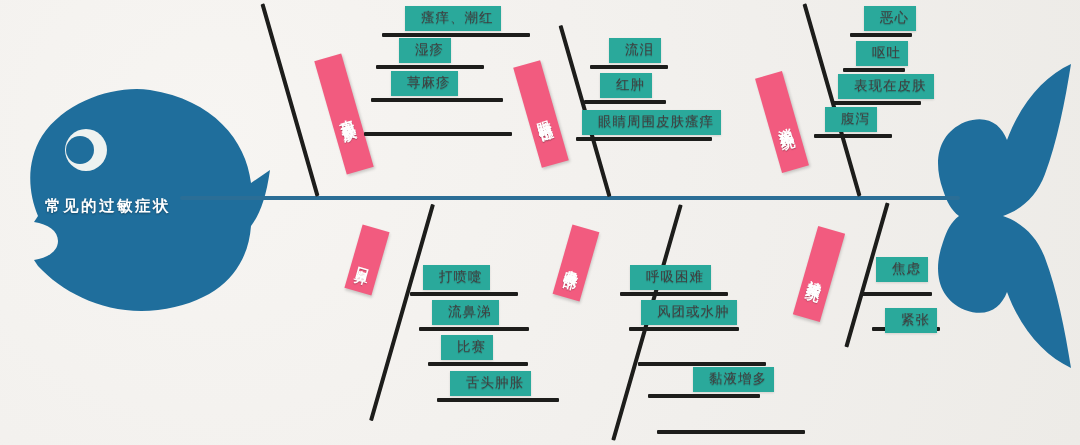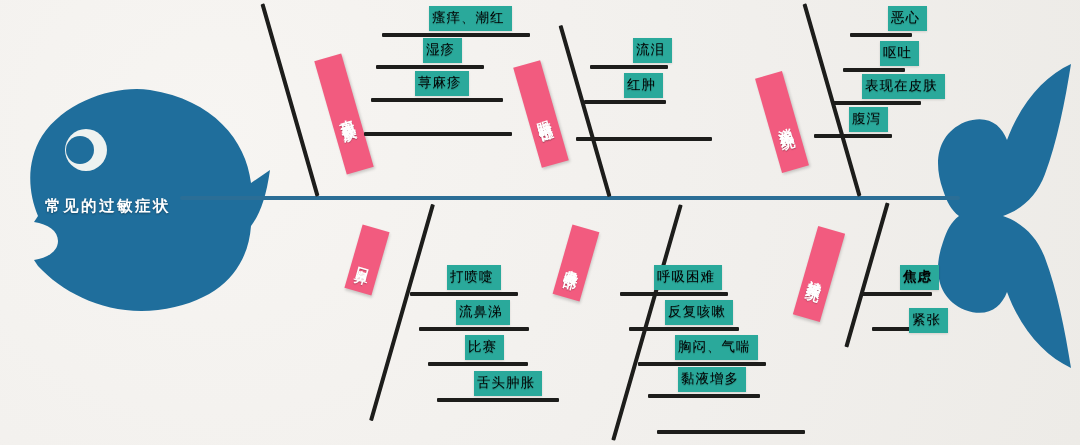--- a/index.html
+++ b/index.html
@@ -32,26 +32,25 @@
     box-shadow:1px 2px 3px rgba(0,0,0,.18);
     text-shadow:0 1px 1px rgba(0,0,0,.25);
   }
   
   .bone{position:absolute;background:#1d1d1b;border-radius:1px;
         transform-origin:50% 50%;}
   
   .twig{position:absolute;height:3.5px;background:#1d1d1b;border-radius:1px;}
   
   .chip{
-    position:absolute;background:#2aa99b;color:#000000;
+    position:absolute;background:#2aa99b;color:#404040;
     font-size:13.5px;letter-spacing:1px;font-weight:400;
-    padding:3px 7px 4px 3px;white-space:nowrap;
+    padding:3px 7px 4px 16px;white-space:nowrap;
     text-shadow:0 1px 1px rgba(0,0,0,.25);
     box-shadow:0 1px 2px rgba(0,0,0,.12);
-    margin-left:24px;
   }
 </style>
 </head>
 <body>
 
 <div id="stage">
 
   <svg class="fish-head" viewBox="0 0 275 225">
     <path d="M142,2 C205,12 238,52 243,95 L262,82 C258,110 252,126 243,138
              C240,180 212,214 150,222 C100,228 56,206 30,178
@@ -91,20 +90,21 @@
   <div class="bone" style="left:583px;top:22px;width:4px;height:178px;transform:rotate(-16deg);"></div>
   <div class="cat-tag" style="left:527px;top:62px;width:28px;height:104px;transform:rotate(-16deg);">眼睛部位</div>
 
   <div class="twig" style="left:590px;top:65px;width:78px;"></div>
   <div class="chip" style="left:609px;top:38px;">流泪</div>
 
   <div class="twig" style="left:584px;top:100px;width:82px;"></div>
   <div class="chip" style="left:600px;top:73px;">红肿</div>
 
   <div class="twig" style="left:576px;top:137px;width:136px;"></div>
+  <div class="chip" style="left:582px;top:110px;">眼睛周围皮肤瘙痒</div>
 
   <div class="bone" style="left:830px;top:0px;width:4px;height:200px;transform:rotate(-16deg);"></div>
   <div class="cat-tag" style="left:768px;top:73px;width:28px;height:98px;transform:rotate(-16deg);">消化系统</div>
 
   <div class="twig" style="left:850px;top:33px;width:62px;"></div>
   <div class="chip" style="left:864px;top:6px;">恶心</div>
 
   <div class="twig" style="left:843px;top:68px;width:62px;"></div>
   <div class="chip" style="left:856px;top:41px;">呕吐</div>
 
@@ -129,32 +129,31 @@
   <div class="twig" style="left:437px;top:398px;width:122px;"></div>
   <div class="chip" style="left:450px;top:371px;">舌头肿胀</div>
 
   <div class="bone" style="left:645px;top:200px;width:4px;height:245px;transform:rotate(16deg);"></div>
   <div class="cat-tag" style="left:562px;top:227px;width:28px;height:72px;transform:rotate(16deg);">鼻喉部</div>
 
   <div class="twig" style="left:620px;top:292px;width:108px;"></div>
   <div class="chip" style="left:630px;top:265px;">呼吸困难</div>
 
   <div class="twig" style="left:629px;top:327px;width:110px;"></div>
-  <div class="chip" style="left:641px;top:300px;">反复咳嗽</div>
+  <div class="chip" style="left:641px;top:300px;">风团或水肿</div>
 
   <div class="twig" style="left:638px;top:362px;width:128px;"></div>
-  <div class="chip" style="left:651px;top:335px;">胸闷、气喘</div>
 
   <div class="twig" style="left:648px;top:394px;width:112px;"></div>
-  <div class="chip" style="left:654px;top:367px;">黏液增多</div>
+  <div class="chip" style="left:693px;top:367px;">黏液增多</div>
 
   <div class="twig" style="left:657px;top:430px;width:148px;"></div>
 
   <div class="bone" style="left:865px;top:200px;width:4px;height:150px;transform:rotate(16deg);"></div>
   <div class="cat-tag" style="left:805px;top:228px;width:28px;height:92px;transform:rotate(16deg);">神经系统</div>
 
   <div class="twig" style="left:862px;top:292px;width:70px;"></div>
-  <div class="chip" style="left:876px;top:265px;font-weight:bold;">焦虑</div>
+  <div class="chip" style="left:876px;top:257px;">焦虑</div>
 
   <div class="twig" style="left:872px;top:327px;width:68px;"></div>
   <div class="chip" style="left:885px;top:308px;">紧张</div>
 
 </div>
 
 </body></html>

